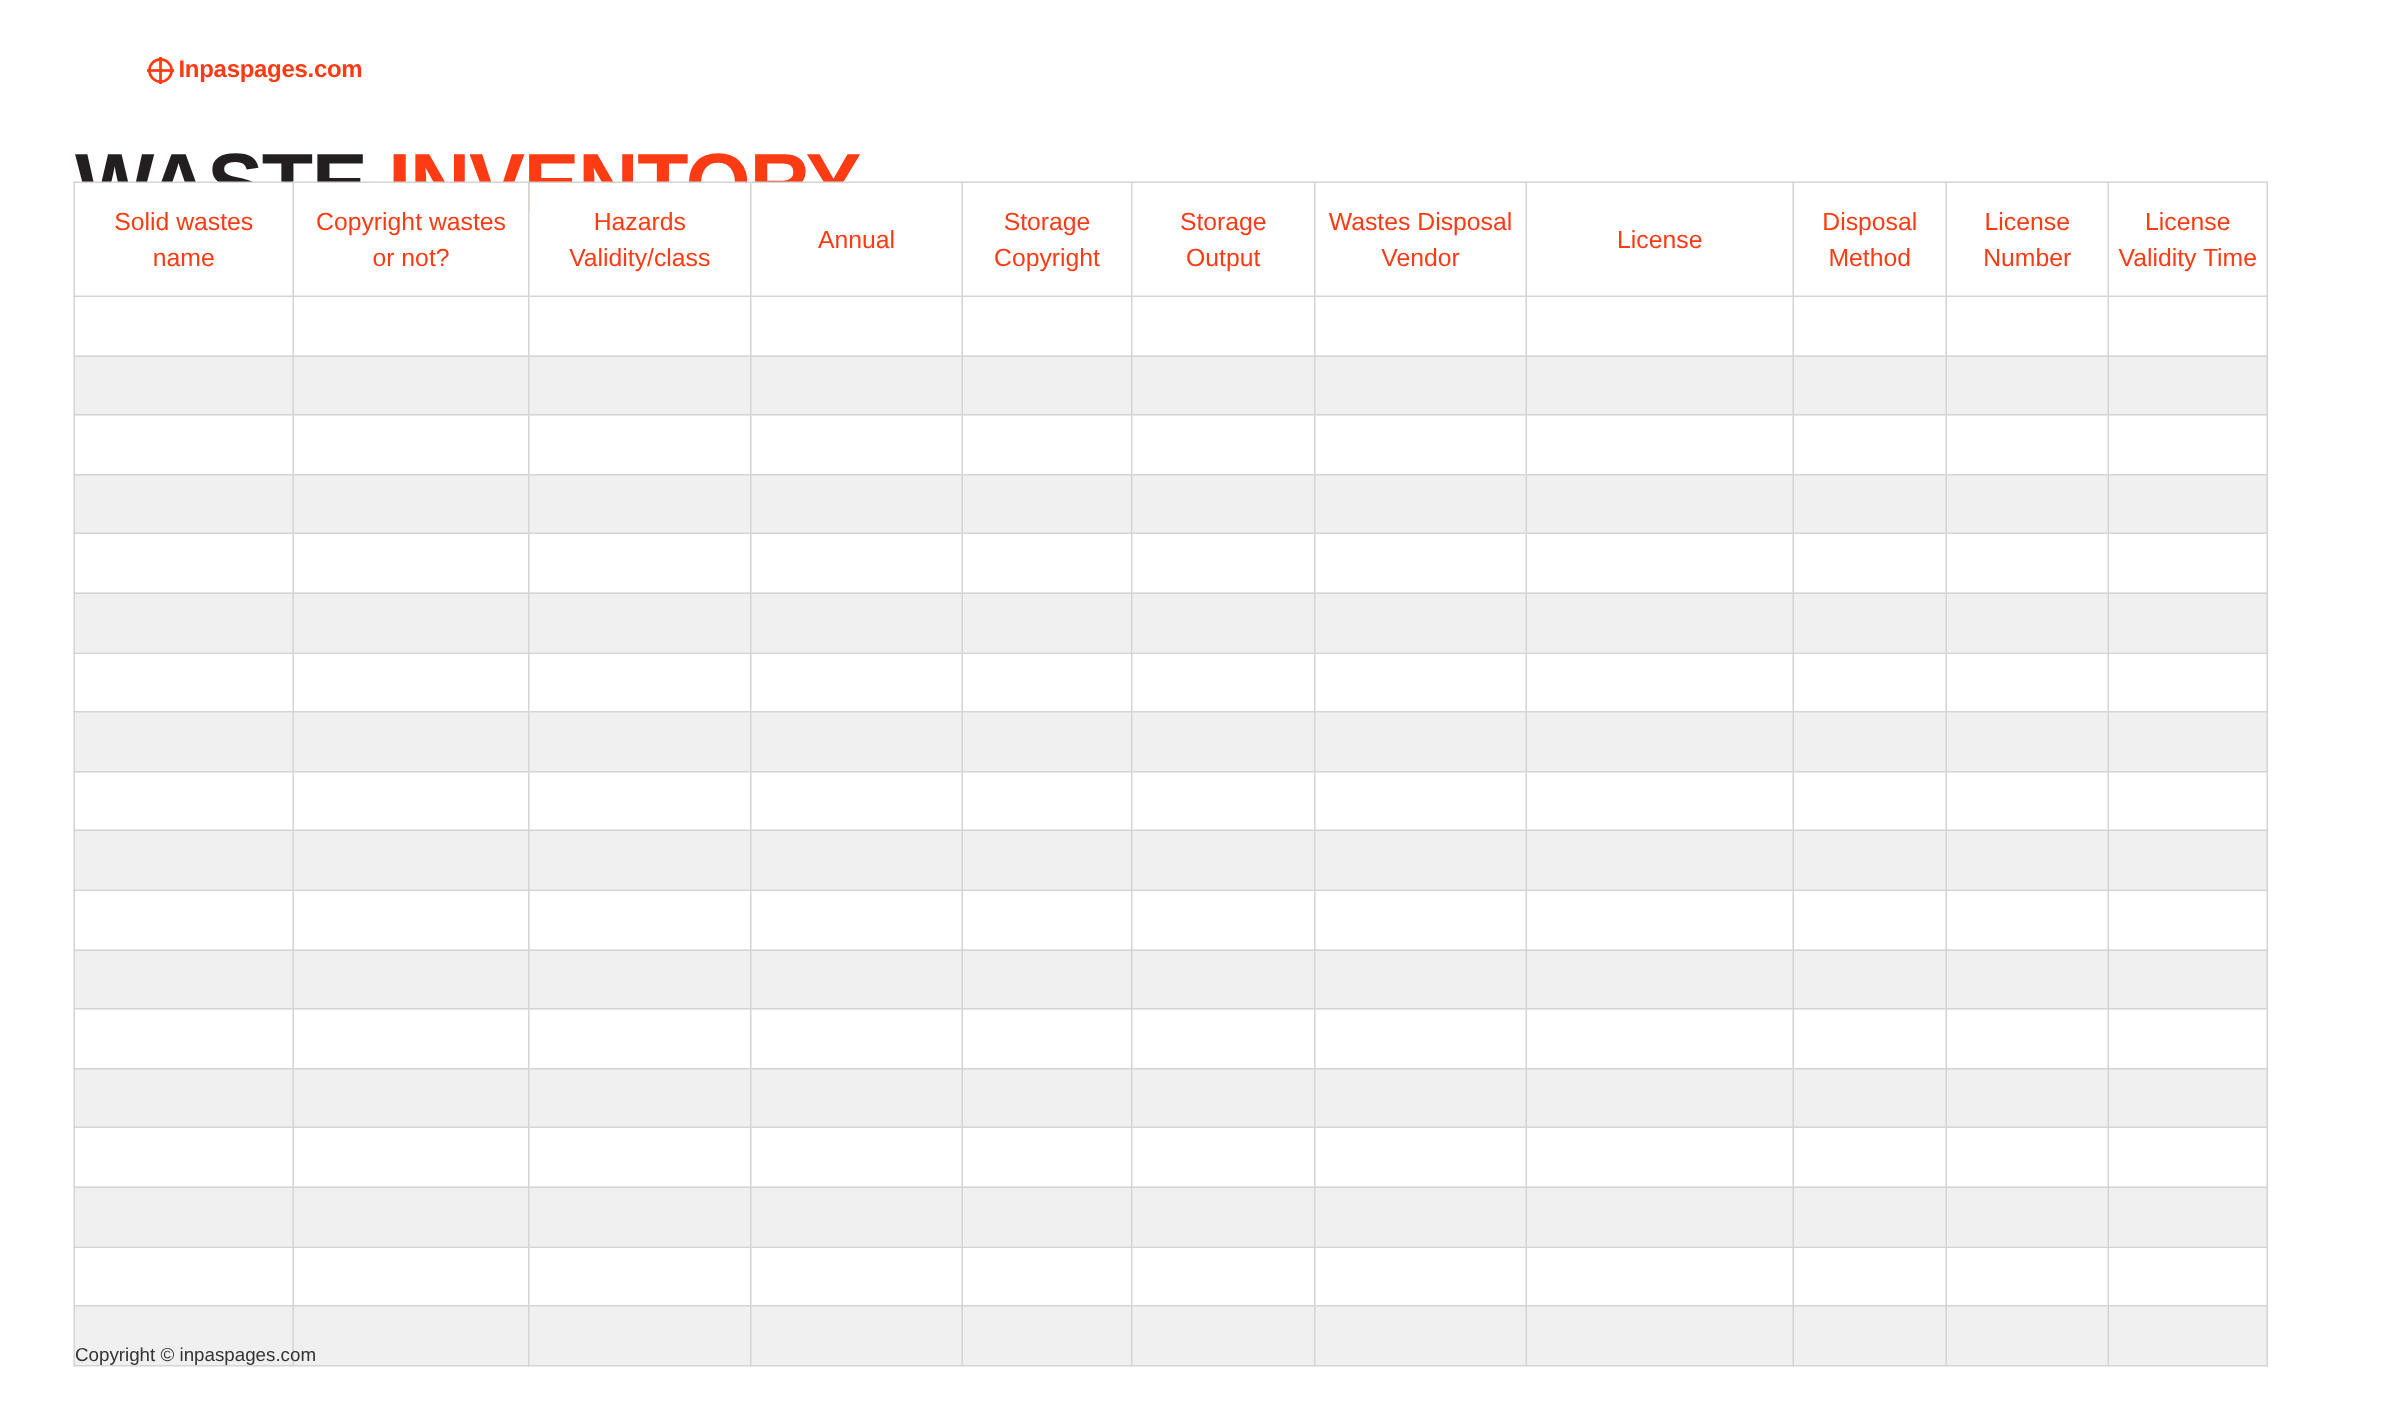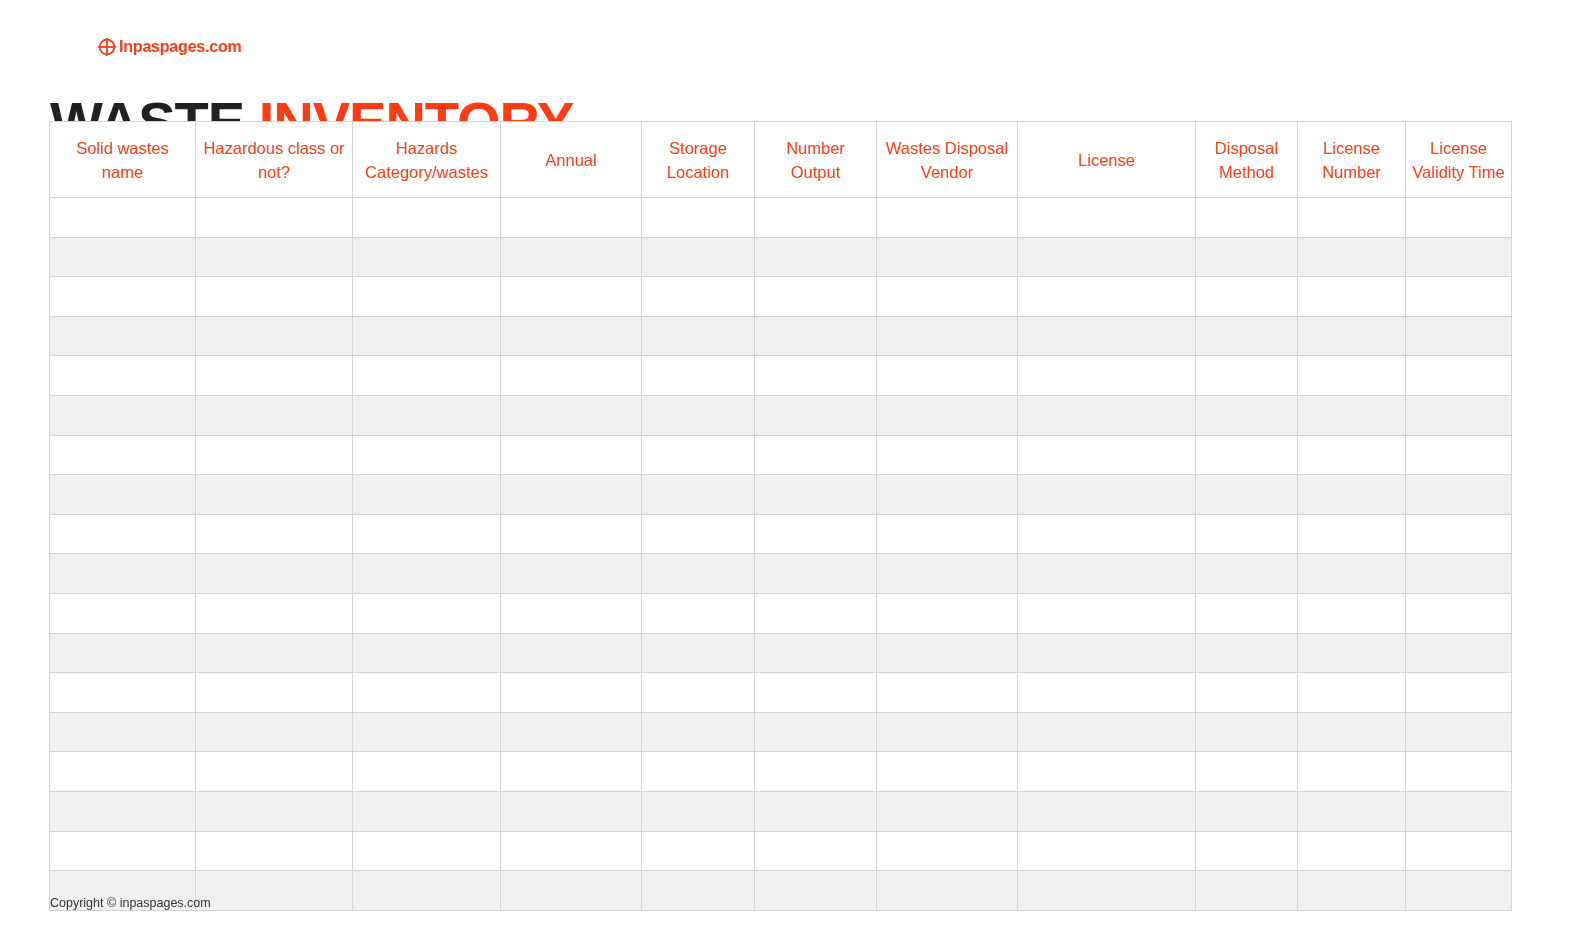--- a/index.html
+++ b/index.html
@@ -147,25 +147,25 @@
           <col class="c5">
         <col class="c6">
           <col class="c7">
           <col class="c8">
           <col class="c9">
           <col class="c10">
       </colgroup>
       <thead>
         <tr>
           <th>Solid wastes name</th>
-          <th>Hazardous class or not?</th>
-          <th>Hazards Category/wastes</th>
+          <th>Copyright wastes or not?</th>
+          <th>Hazards Validity/class</th>
           <th>Annual</th>
-          <th>Storage Location</th>
-          <th>Number Output</th>
+          <th>Storage Copyright</th>
+          <th>Storage Output</th>
           <th>Wastes Disposal Vendor</th>
           <th>License</th>
           <th>Disposal Method</th>
           <th>License Number</th>
           <th>License Validity Time</th>
         </tr>
       </thead>
       <tbody>
           <tr>
             <td></td>

